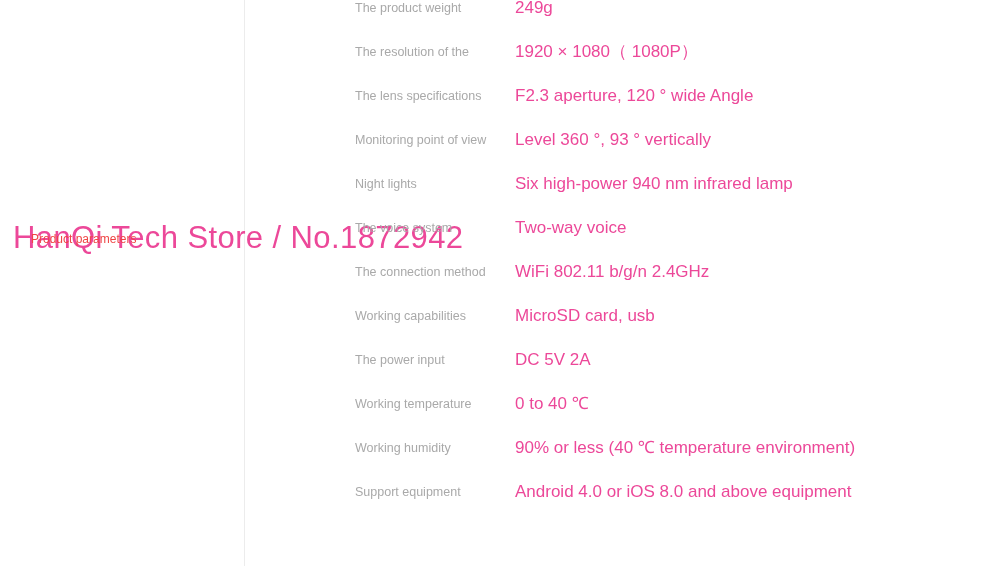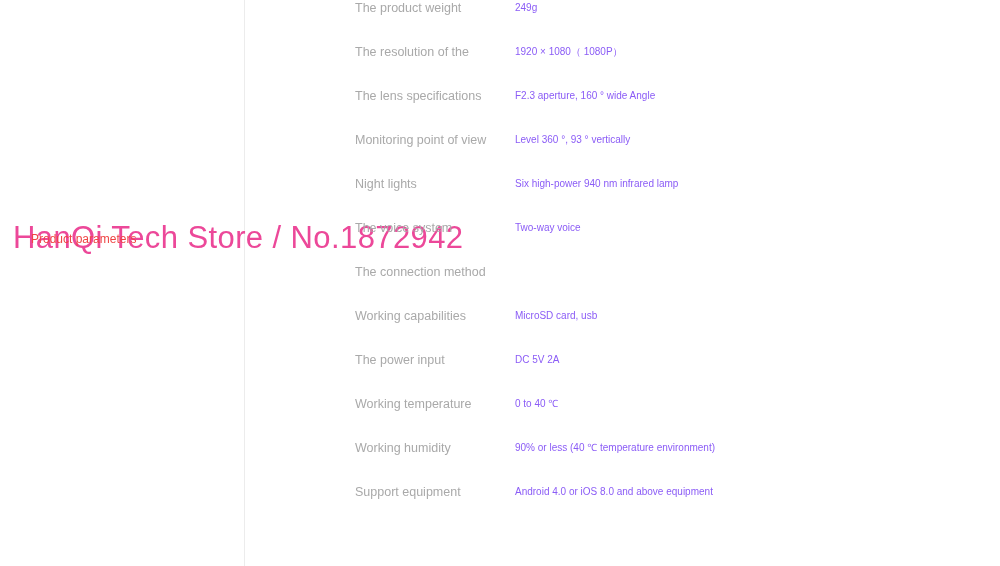--- a/index.html
+++ b/index.html
@@ -74,23 +74,23 @@
     width: 158px;
     font-size: 12.5px;
     line-height: 16px;
     color: #a9a9a9;
     white-space: nowrap;
   }
   .spec-value {
     position: absolute;
     left: 160px;
     top: 0;
-    font-size: 10px;
+    font-size: 17px;
     line-height: 16px;
-    color: #8b5cf6;
+    color: #ec4899;
     white-space: nowrap;
   }
 </style>
 </head>
 <body>
 
 <div class="page">
 
   <div class="divider"></div>
 
@@ -103,36 +103,37 @@
   <div class="spec-row">
         <div class="spec-label">The product weight</div>
         <div class="spec-value">249g</div>
       </div>
       <div class="spec-row">
         <div class="spec-label">The resolution of the</div>
         <div class="spec-value">1920 × 1080（ 1080P）</div>
       </div>
       <div class="spec-row">
         <div class="spec-label">The lens specifications</div>
-        <div class="spec-value">F2.3 aperture, 160 ° wide Angle</div>
+        <div class="spec-value">F2.3 aperture, 120 ° wide Angle</div>
       </div>
       <div class="spec-row">
         <div class="spec-label">Monitoring point of view</div>
         <div class="spec-value">Level 360 °, 93 ° vertically</div>
       </div>
       <div class="spec-row">
         <div class="spec-label">Night lights</div>
         <div class="spec-value">Six high-power 940 nm infrared lamp</div>
       </div>
       <div class="spec-row">
         <div class="spec-label">The voice system</div>
         <div class="spec-value">Two-way voice</div>
       </div>
       <div class="spec-row">
         <div class="spec-label">The connection method</div>
+        <div class="spec-value">WiFi 802.11 b/g/n 2.4GHz</div>
       </div>
       <div class="spec-row">
         <div class="spec-label">Working capabilities</div>
         <div class="spec-value">MicroSD card, usb</div>
       </div>
       <div class="spec-row">
         <div class="spec-label">The power input</div>
         <div class="spec-value">DC 5V 2A</div>
       </div>
       <div class="spec-row">

